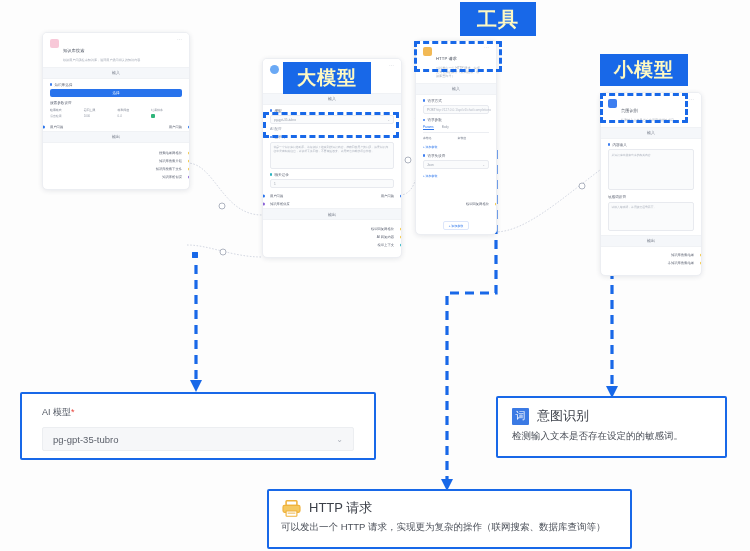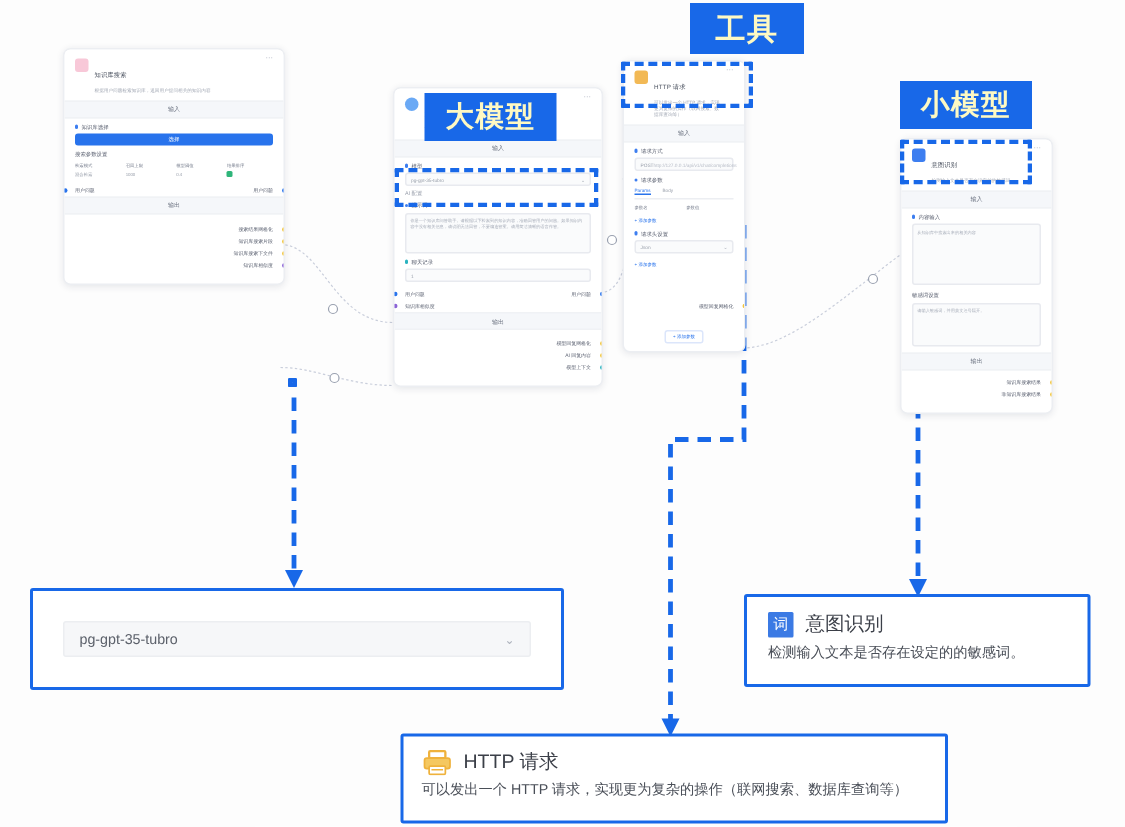--- a/index.html
+++ b/index.html
@@ -320,20 +320,21 @@
   <div class="dash-hl" style="left:414px;top:41px;width:82px;height:25px;"></div>
   <div class="dash-hl" style="left:600px;top:93px;width:82px;height:24px;"></div>
   <div class="dash-hl" style="left:192px;top:252px;width:0px;height:0px;"></div>
 
   <div class="tag" style="left:460px;top:2px;width:76px;height:34px;font-size:20px;">工具</div>
   <div class="tag" style="left:283px;top:62px;width:88px;height:32px;font-size:19px;">大模型</div>
   <div class="tag" style="left:600px;top:54px;width:88px;height:32px;font-size:19px;">小模型</div>
 
   <div class="callout" style="left:20px;top:392px;width:352px;height:64px;">
     <div style="padding:12px 20px 0 20px;">
+      <div class="field-lbl"><span>AI 模型</span><span class="req">*</span></div>
       <div class="select">
         <span>pg-gpt-35-tubro</span>
         <span class="caret">⌄</span>
       </div>
     </div>
   </div>
 
   <div class="callout" style="left:267px;top:489px;width:361px;height:56px;">
     <div style="padding:8px 12px 0 12px;">
       <div class="co-row">

